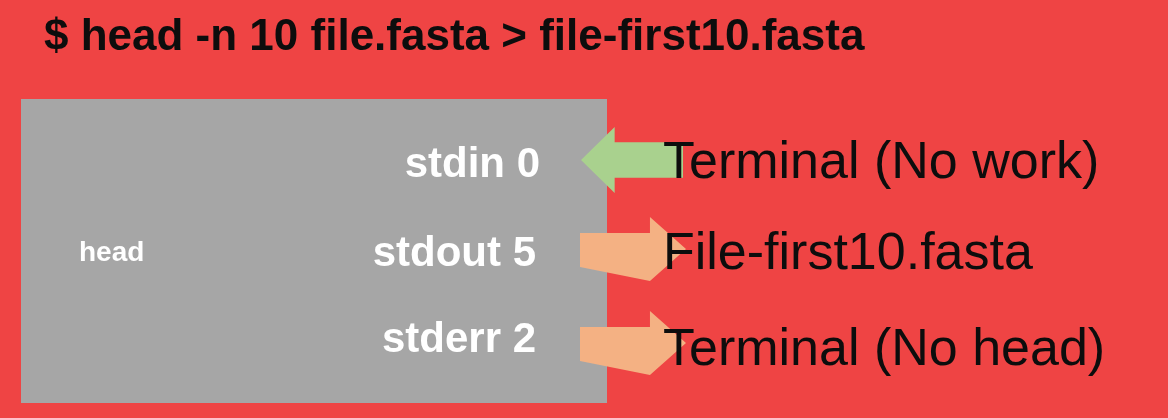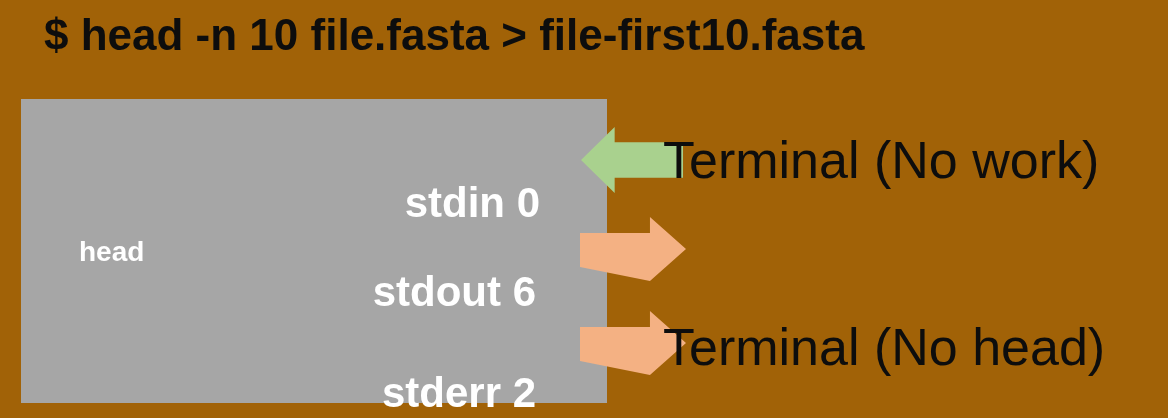--- a/index.html
+++ b/index.html
@@ -5,21 +5,21 @@
   html, body {
     margin: 0;
     padding: 0;
     background: #ffffff;
     font-family: "Liberation Sans", sans-serif;
   }
   .canvas {
     position: relative;
     width: 1168px;
     height: 418px;
-    background: #a16207;
+    background: #ef4444;
     overflow: hidden;
   }
   
   .command {
     position: absolute;
     left: 44px;
     top: 9px;
     font-size: 44px;
     line-height: 52px;
     font-weight: 700;
@@ -47,25 +47,24 @@
   }
   .stream {
     position: absolute;
     right: 628px; 
     font-size: 42px;
     line-height: 46px;
     font-weight: 700;
     color: #ffffff;
     white-space: pre;
     text-align: center;
-    margin-top: 40px;
   }
   .stream-0 { top: 140px; }
   .stream-1 { top: 229px; right: 632px; }
-  .stream-2 { top: 330px; right: 632px; }
+  .stream-2 { top: 315px; right: 632px; }
   
   .arrow {
     position: absolute;
   }
   .arrow-left {
     left: 581px;
     top: 127px;
     width: 102px;
     height: 66px;
     clip-path: polygon(0 50%, 33% 0, 33% 23%, 100% 23%, 100% 77%, 33% 77%, 33% 100%);
@@ -96,23 +95,24 @@
 
 <div class="canvas">
 
   <div class="command">$ head -n 10 file.fasta &gt; file-first10.fasta</div>
 
   <div class="process-box"></div>
 
   <span class="proc-name">head</span>
 
   <span class="stream stream-0">stdin 0</span>
-  <span class="stream stream-1">stdout 6</span>
+  <span class="stream stream-1">stdout 5</span>
   <span class="stream stream-2">stderr 2</span>
 
   <div class="arrow arrow-left" style="background: rgb(169, 209, 142);"></div>
   <div class="arrow arrow-right arrow-out-1" style="background: rgb(244, 177, 131);"></div>
   <div class="arrow arrow-right arrow-out-2" style="background: rgb(244, 177, 131);"></div>
 
   <div class="target target-0">Terminal (No work)</div>
+  <div class="target target-1">File-first10.fasta</div>
   <div class="target target-2">Terminal (No head)</div>
 
 </div>
 
 </body></html>

